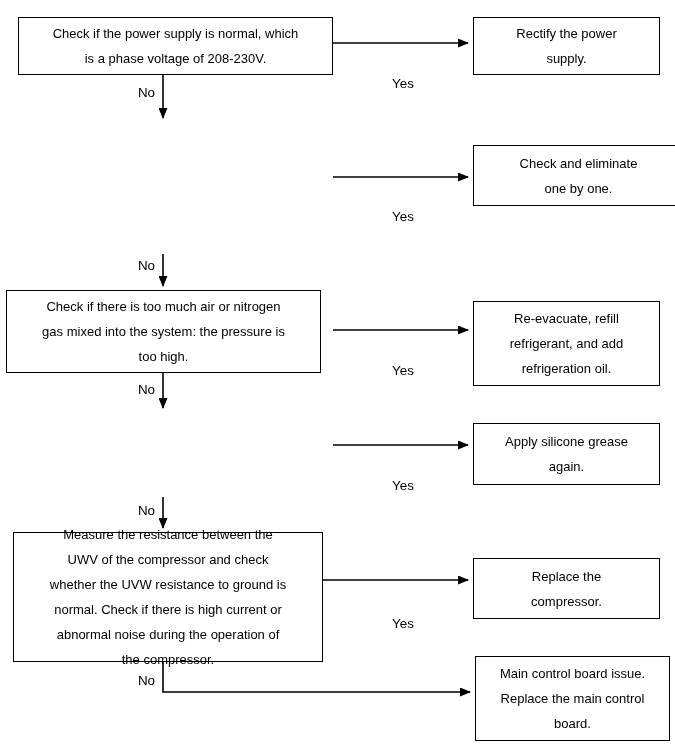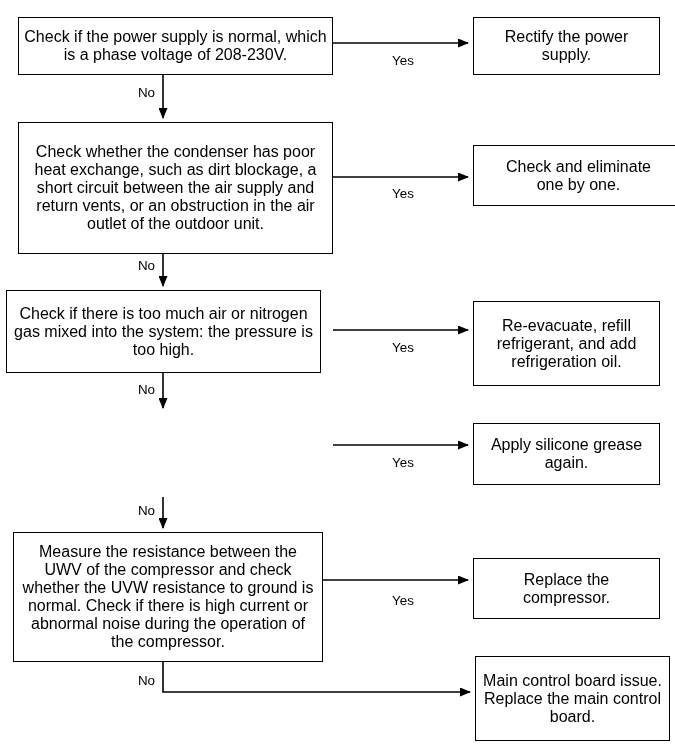--- a/index.html
+++ b/index.html
@@ -29,31 +29,32 @@
     border: 1.5px solid #000000;
     background: #ffffff;
     display: flex;
     align-items: center;
     justify-content: center;
     text-align: center;
     box-sizing: border-box;
   }
   .box .txt {
     white-space: pre-line;
-    font-size: 16px;
-    line-height: 18px;
+    font-size: 13px;
+    line-height: 25px;
   }
   .lbl {
     position: absolute;
     font-size: 13.4px;
     line-height: 16px;
   }
   .lbl.yes {
     width: 50px;
     text-align: center;
+    margin-top: 23px;
   }
   .lbl.no {
     width: 50px;
     text-align: right;
   }
 </style>
 </head>
 <body>
 
 <div class="canvas">
@@ -77,27 +78,20 @@
     <line x1="163" y1="497" x2="163" y2="528" stroke="#000000" stroke-width="1.6" marker-end="url(#arrow)"></line>
 
     <polyline points="163,662 163,692 470,692" fill="none" stroke="#000000" stroke-width="1.6" marker-end="url(#arrow)"></polyline>
   </svg>
 
   <div class="box" style="left:18px;  top:17px;  width:315px; height:58px;">
     <span class="txt">Check if the power supply is normal, which
 is a phase voltage of 208-230V.</span>
   </div>
 
-  <div class="box" style="left:18px;  top:122px; width:315px; height:132px;">
-    <span class="txt">Check whether the condenser has poor
-heat exchange, such as dirt blockage, a
-short circuit between the air supply and
-return vents, or an obstruction in the air
-outlet of the outdoor unit.</span>
-  </div>
 
   <div class="box" style="left:6px;  top:290px; width:315px; height:83px;">
     <span class="txt">Check if there is too much air or nitrogen
 gas mixed into the system: the pressure is
 too high.</span>
   </div>
 
 
   <div class="box" style="left:13px;  top:532px; width:310px; height:130px;">
     <span class="txt">Measure the resistance between the

